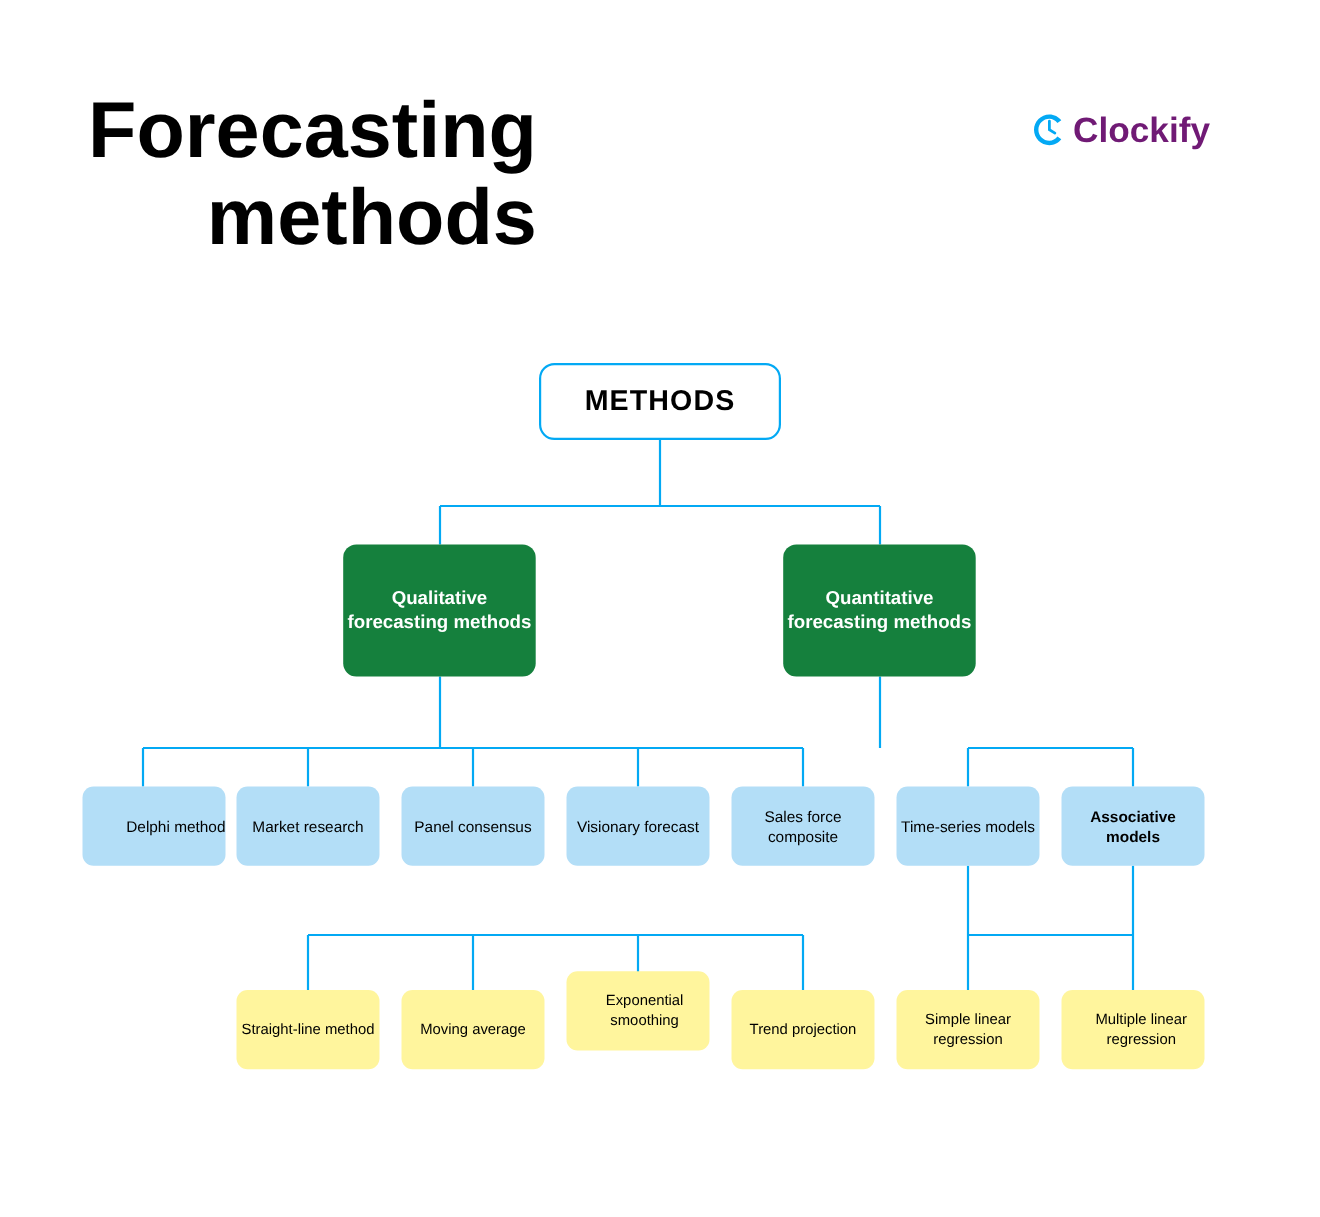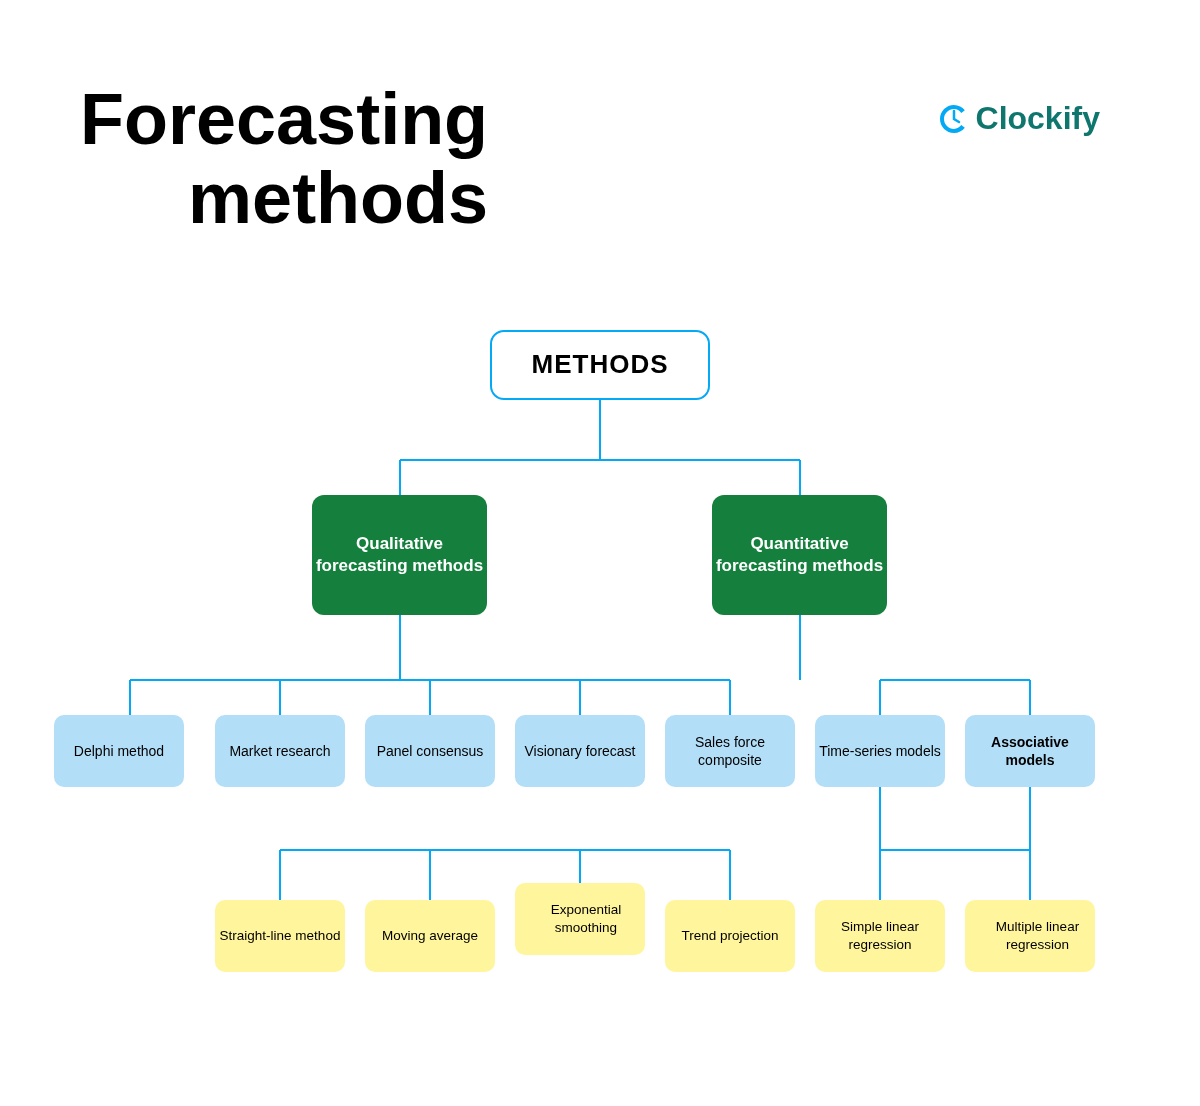--- a/index.html
+++ b/index.html
@@ -23,23 +23,23 @@
       color: #000000;
       text-align: right;
     }
 
     .logo {
       position: absolute;
       top: 100px;
       right: 100px;
       font-size: 32px;
       font-weight: 700;
-      color: #0f766e;
+      color: #701a75;
       display: flex;
-      align-items: flex-end;
+      align-items: flex-start;
       gap: 4px;
     }
     .logo-icon {
       width: 36px;
       height: 36px;
     }
 
     
     .diagram {
       position: absolute;
@@ -105,21 +105,21 @@
     
     .node-l2 {
       width: 130px;
       height: 72px;
       background: #b3def7;
       color: #000000;
       font-size: 14px;
       font-weight: 500;
       border-radius: 10px;
     }
-    .node-delphi      { top: 385px; left: 54px; }
+    .node-delphi      { top: 385px; left: 75px; justify-content: flex-end; }
     .node-market      { top: 385px; left: 215px; }
     .node-panel       { top: 385px; left: 365px; }
     .node-visionary   { top: 385px; left: 515px; align-items: center; }
     .node-salesforce  { top: 385px; left: 665px; }
     .node-timeseries  { top: 385px; left: 815px; }
     .node-associative { top: 385px; left: 965px; font-weight: bold; }
 
     
     .node-l3 {
       width: 130px;

